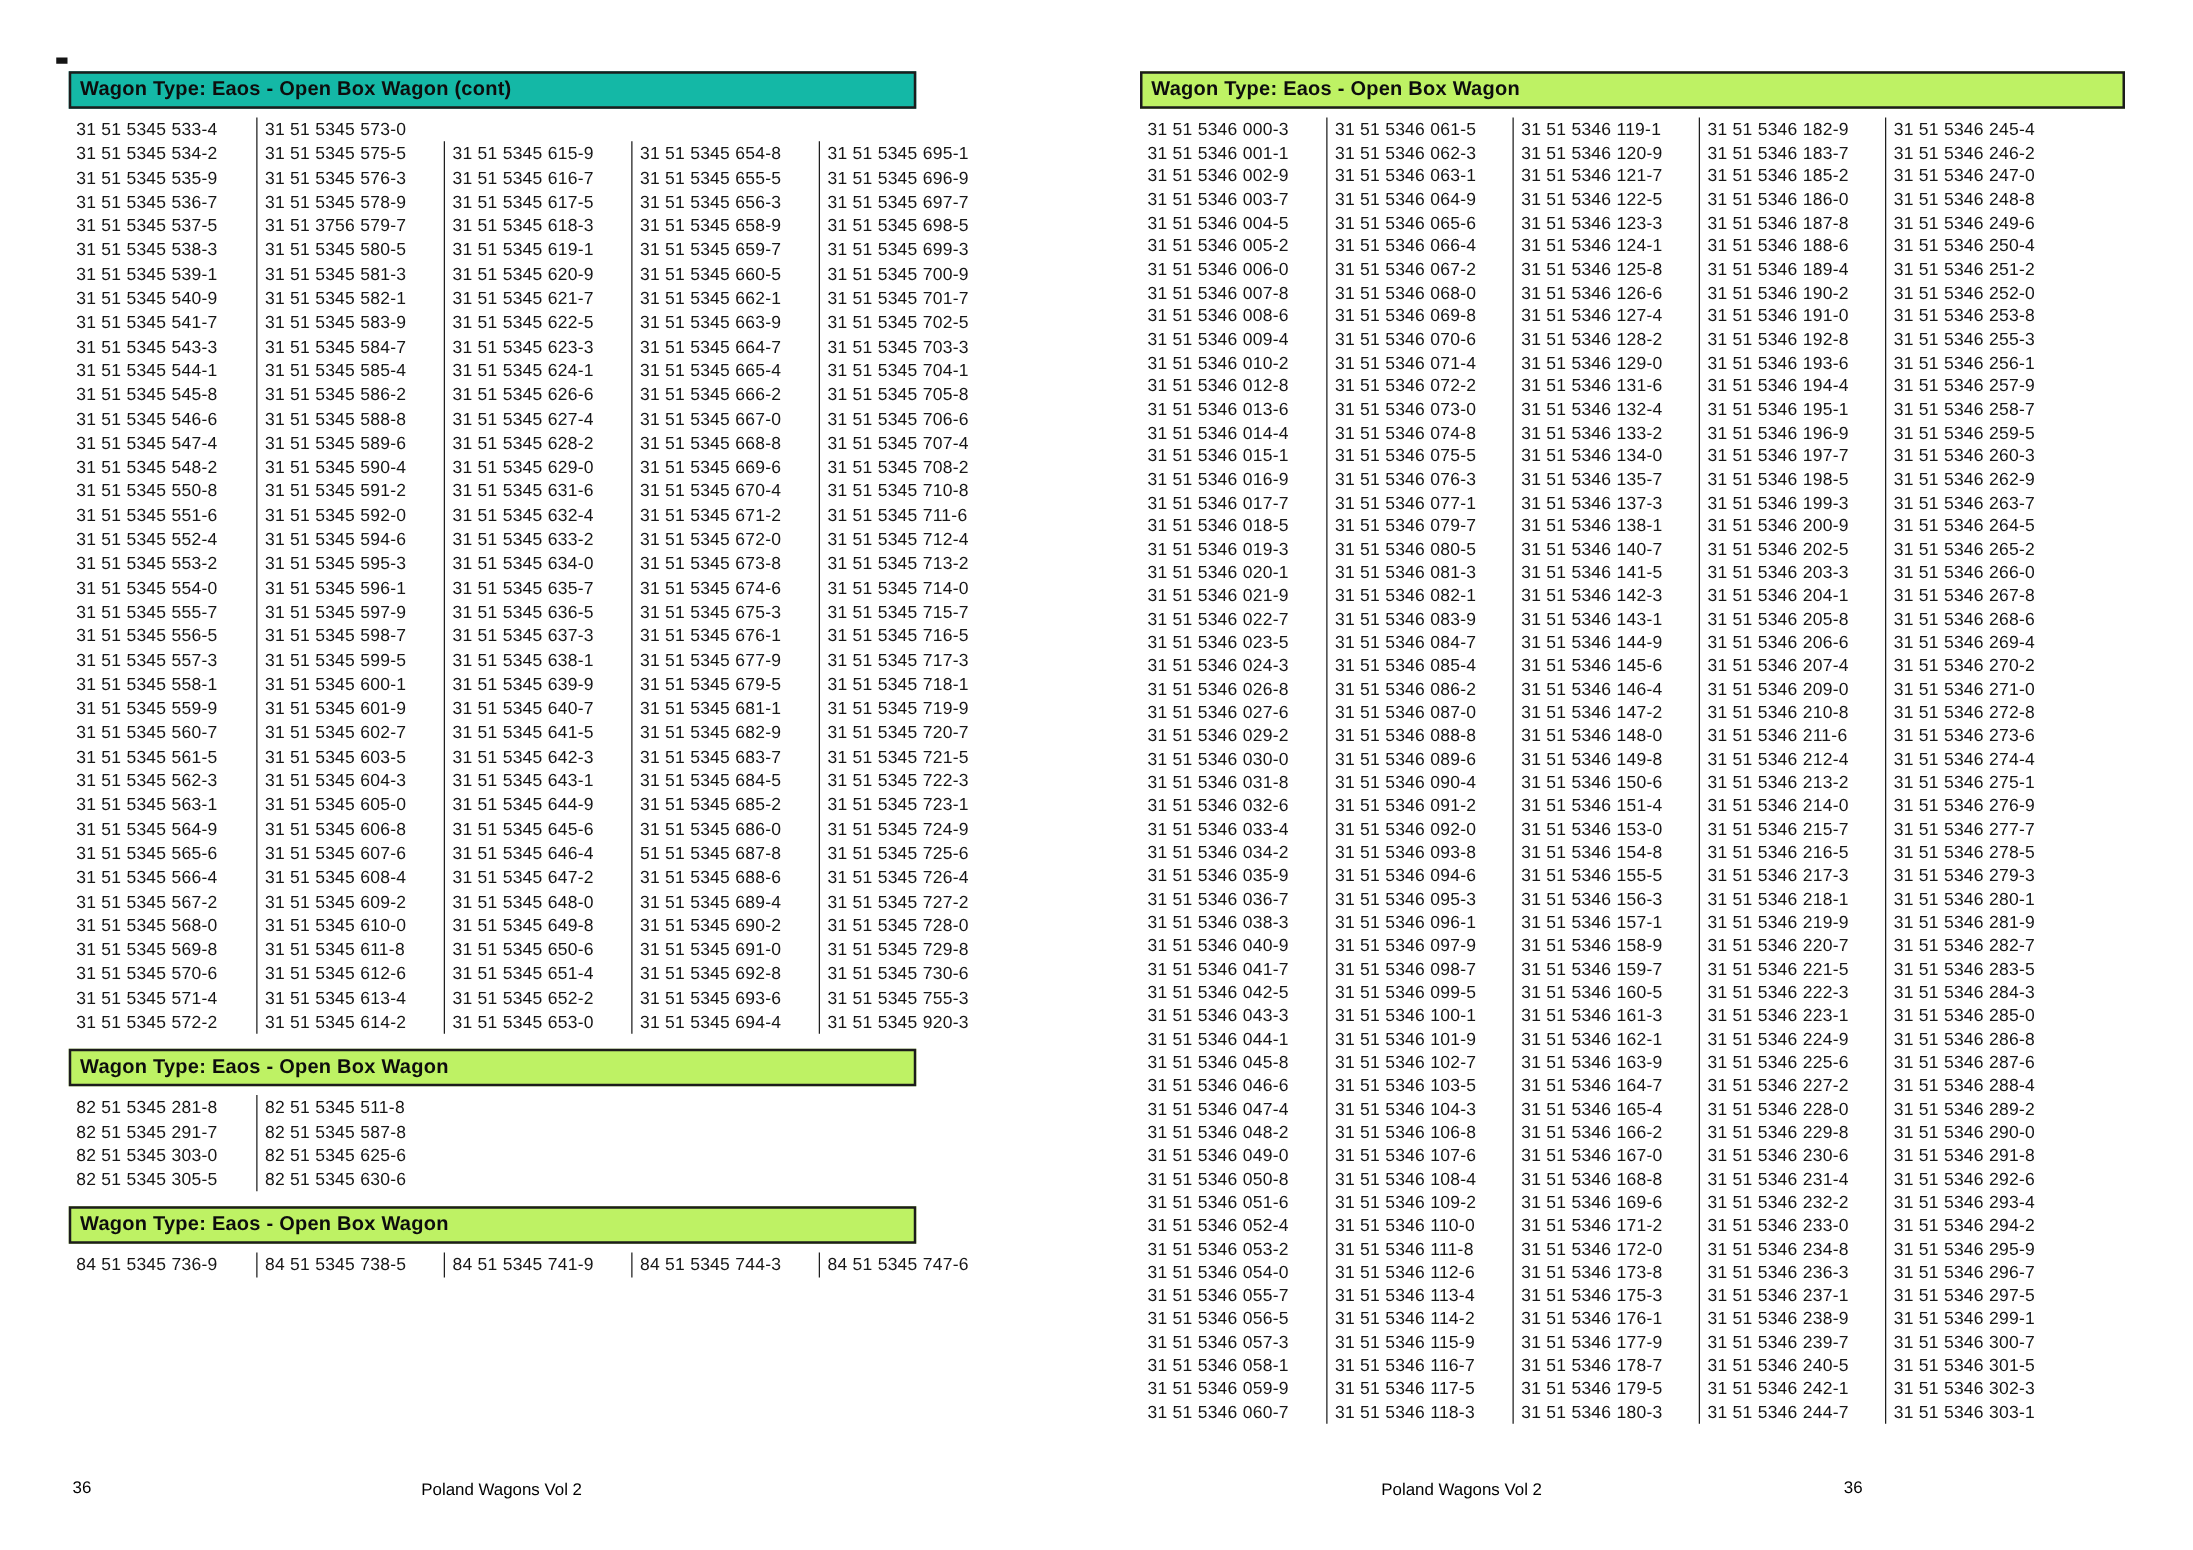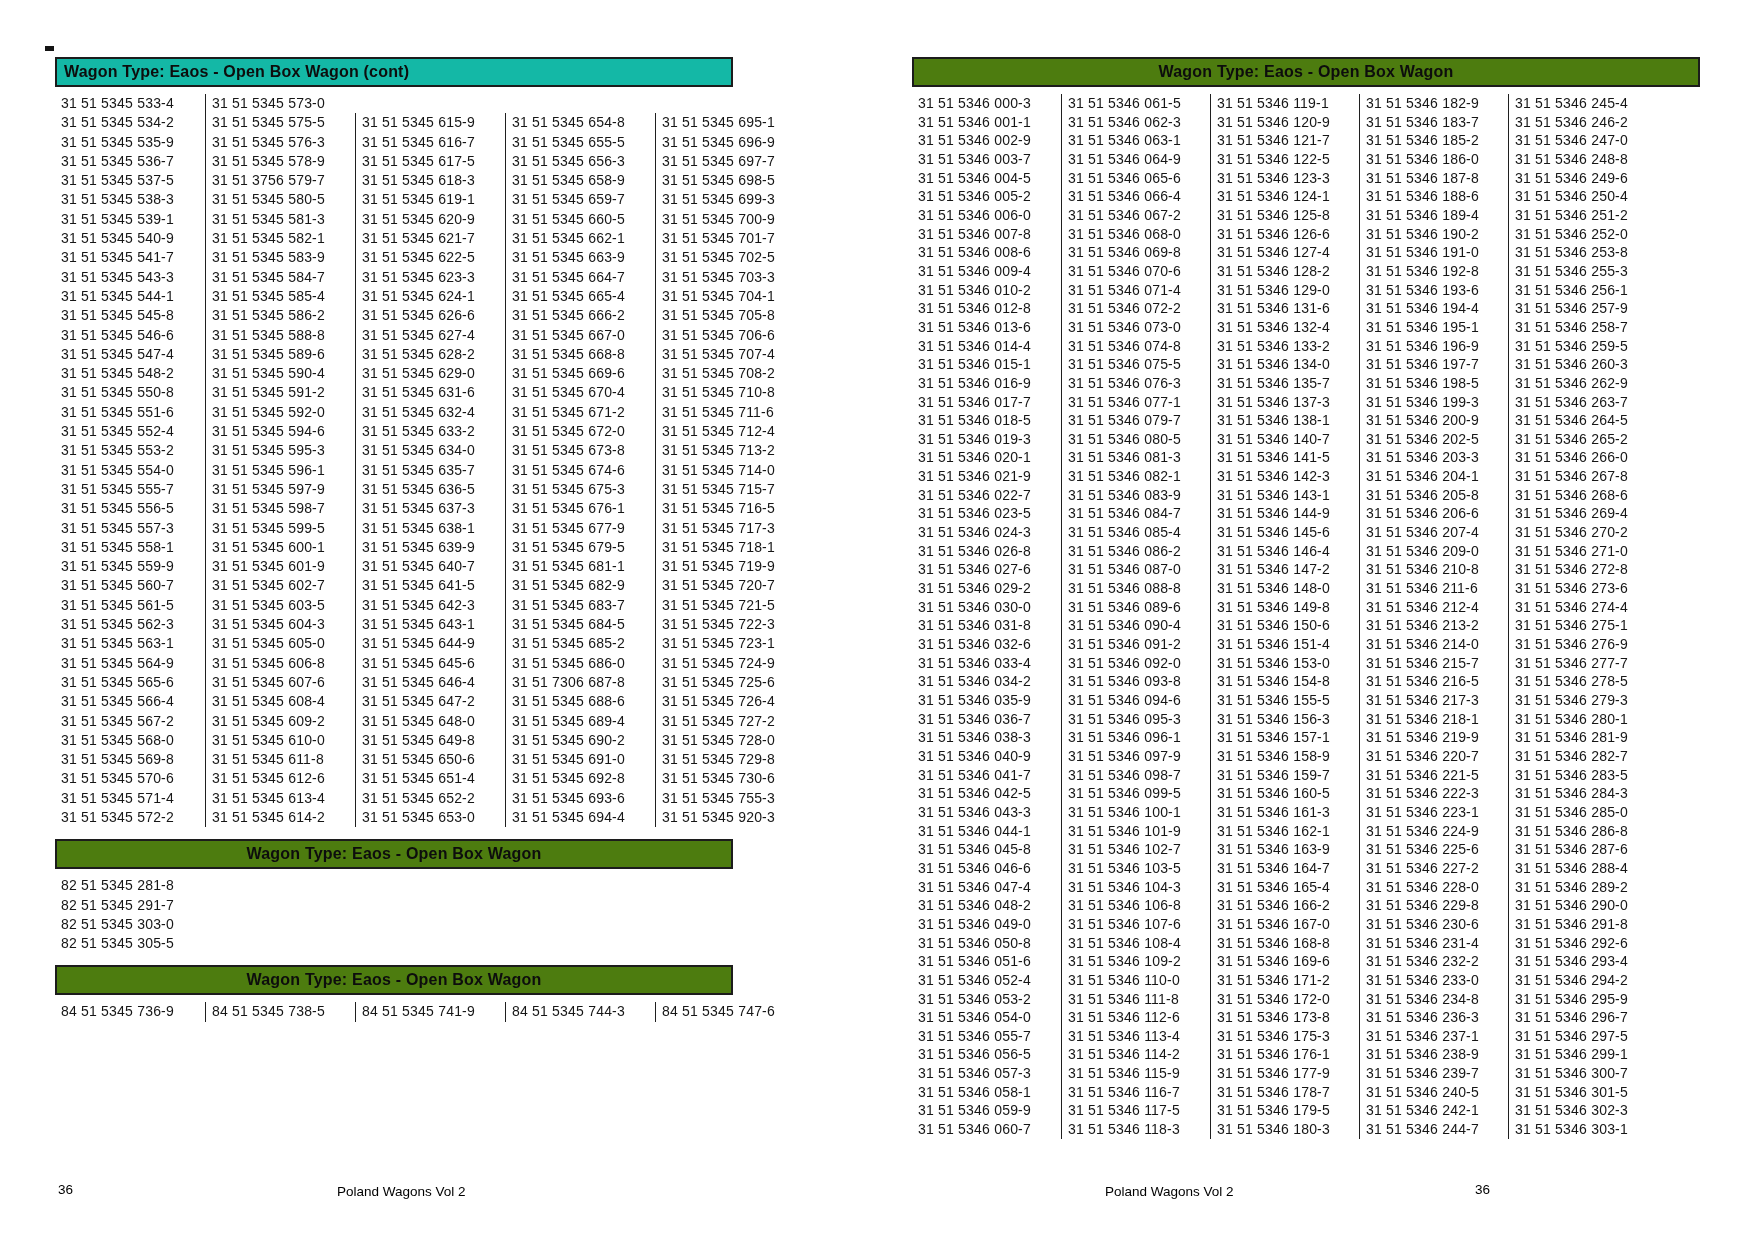--- a/index.html
+++ b/index.html
@@ -24,21 +24,21 @@
     border:2px solid #1c1c1c;
     padding:0 7px;
     line-height:25px;
     font-size:16px;
     font-weight:bold;
     letter-spacing:0.2px;
     margin-bottom:7px;
     color:#0d0d0d;
   }
   .hdr-white { background:#14b8a6; }
-  .hdr-gray  { background:#4d7c0f;text-align:center; }
+  .hdr-gray  { background:#bef264; }
   .page-left  .block-header { width:678px; }
   .page-right .block-header { width:788px; }
 
   .cols { display:flex; align-items:flex-end; }
   .col  { box-sizing:border-box; padding-left:6px; }
   .page-left  .col { width:150px; }
   .page-right .col { width:149px; }
   .col + .col { border-left:1px solid #1f1f1f; }
 
   .cell {
@@ -217,21 +217,21 @@
             <div class="cell">31 51 5345 675-3</div>
             <div class="cell">31 51 5345 676-1</div>
             <div class="cell">31 51 5345 677-9</div>
             <div class="cell">31 51 5345 679-5</div>
             <div class="cell">31 51 5345 681-1</div>
             <div class="cell">31 51 5345 682-9</div>
             <div class="cell">31 51 5345 683-7</div>
             <div class="cell">31 51 5345 684-5</div>
             <div class="cell">31 51 5345 685-2</div>
             <div class="cell">31 51 5345 686-0</div>
-            <div class="cell">31 51 7306 687-8</div>
+            <div class="cell">51 51 5345 687-8</div>
             <div class="cell">31 51 5345 688-6</div>
             <div class="cell">31 51 5345 689-4</div>
             <div class="cell">31 51 5345 690-2</div>
             <div class="cell">31 51 5345 691-0</div>
             <div class="cell">31 51 5345 692-8</div>
             <div class="cell">31 51 5345 693-6</div>
             <div class="cell">31 51 5345 694-4</div>
           </div>
           <div class="col">
             <div class="cell">31 51 5345 695-1</div>
@@ -275,20 +275,26 @@
         </div>
       </section>
       <section class="block">
         <div class="block-header hdr-gray"><span>Wagon Type: Eaos - Open Box Wagon</span></div>
         <div class="cols">
           <div class="col">
             <div class="cell">82 51 5345 281-8</div>
             <div class="cell">82 51 5345 291-7</div>
             <div class="cell">82 51 5345 303-0</div>
             <div class="cell">82 51 5345 305-5</div>
+          </div>
+          <div class="col">
+            <div class="cell">82 51 5345 511-8</div>
+            <div class="cell">82 51 5345 587-8</div>
+            <div class="cell">82 51 5345 625-6</div>
+            <div class="cell">82 51 5345 630-6</div>
           </div>
         </div>
       </section>
       <section class="block">
         <div class="block-header hdr-gray"><span>Wagon Type: Eaos - Open Box Wagon</span></div>
         <div class="cols">
           <div class="col">
             <div class="cell">84 51 5345 736-9</div>
           </div>
           <div class="col">

